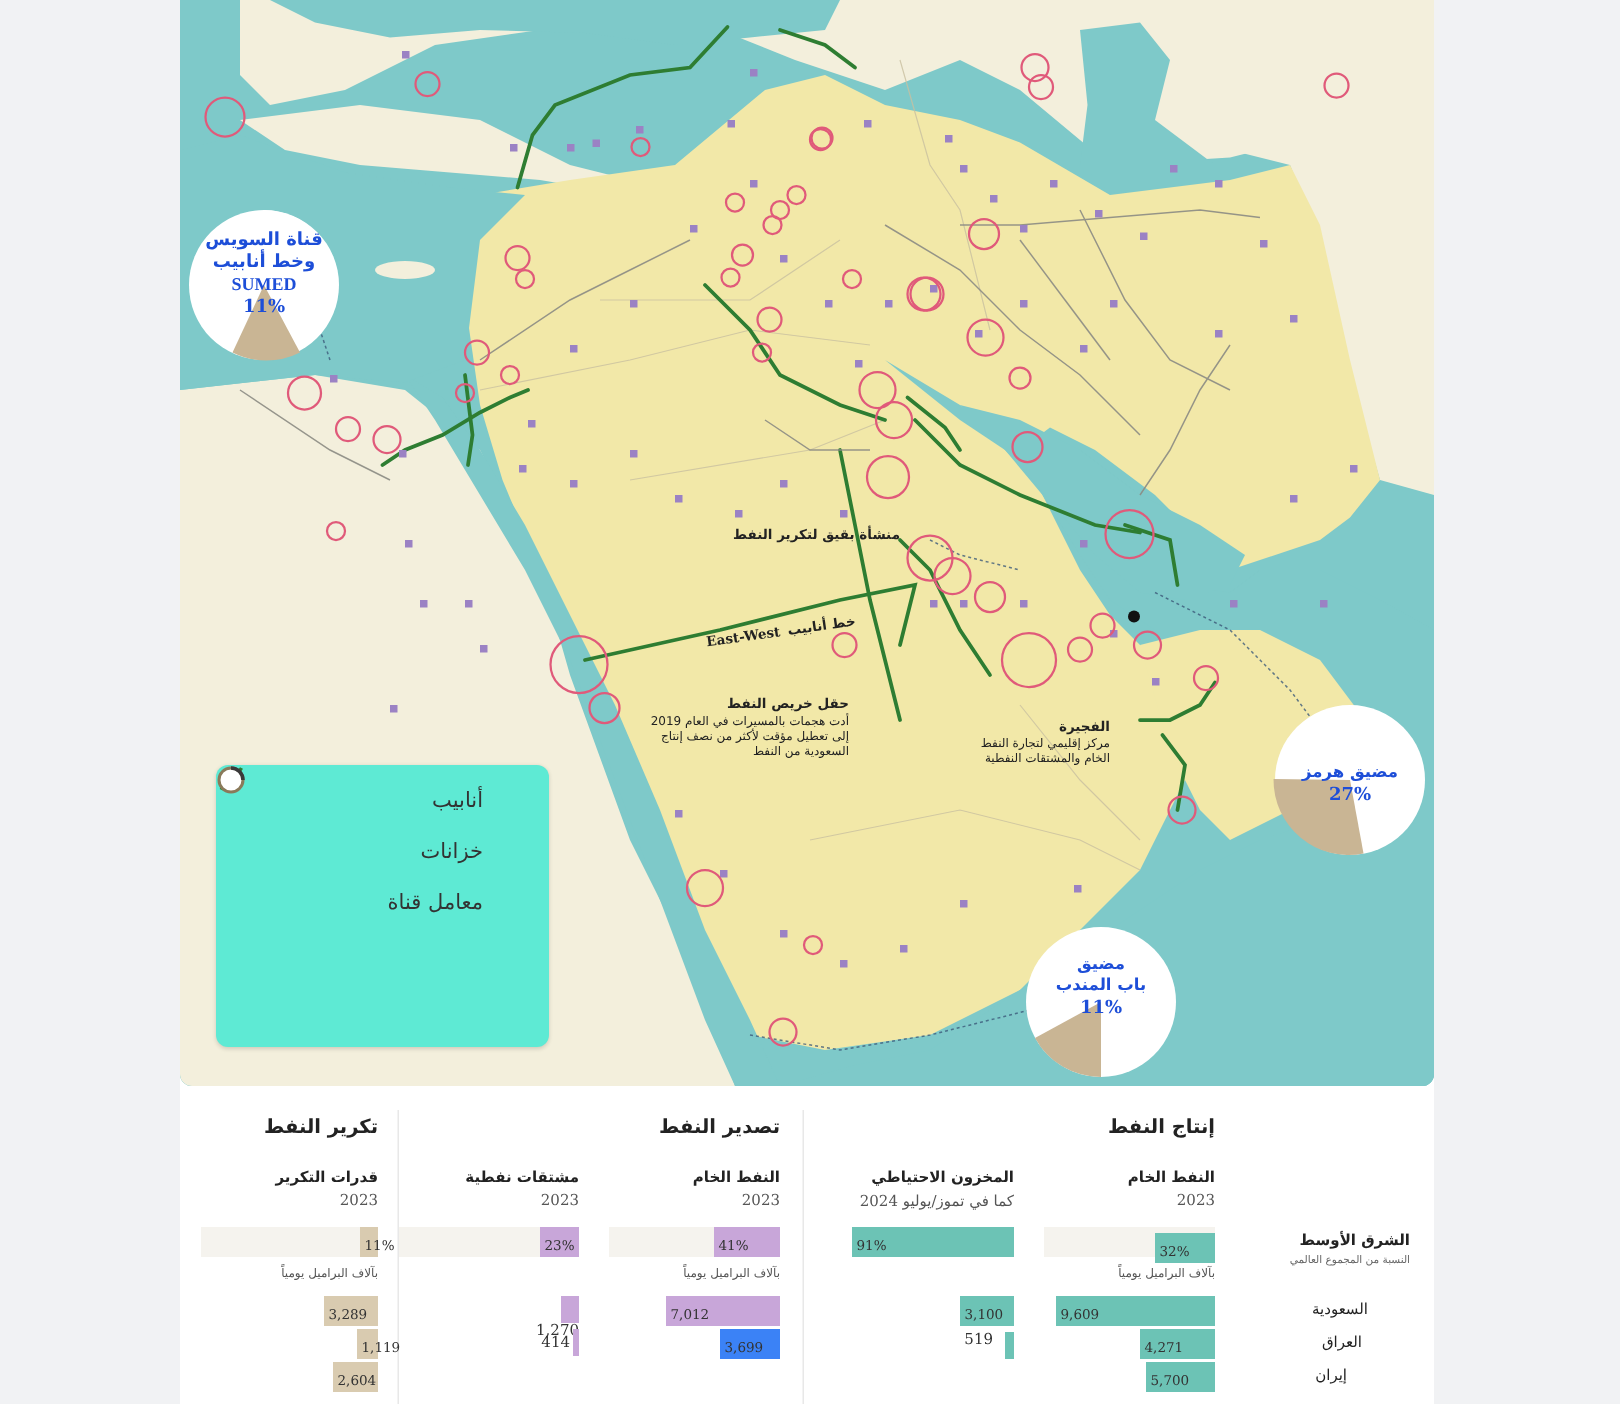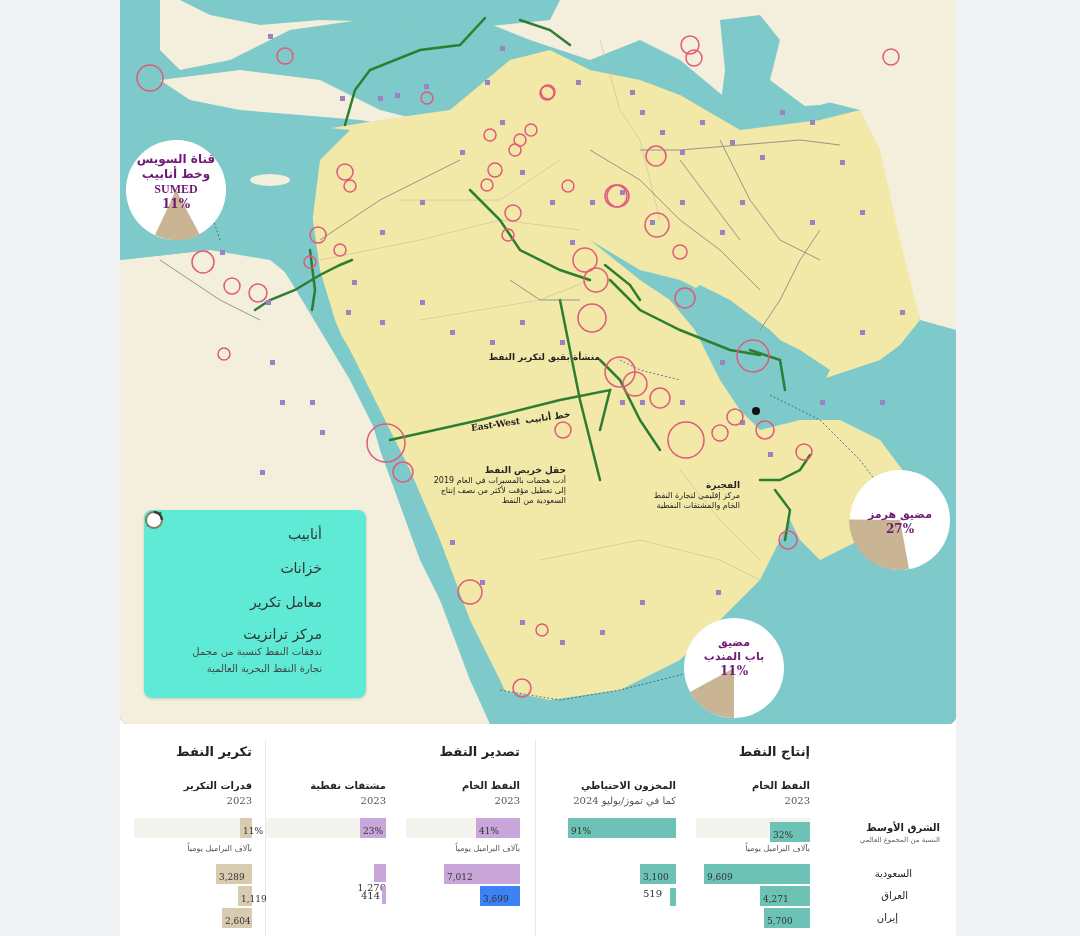--- a/index.html
+++ b/index.html
@@ -3,21 +3,21 @@
 <meta charset="utf-8">
 <style>
   * { box-sizing: border-box; margin: 0; padding: 0; }
   html, body { width: 1080px; height: 936px; overflow: hidden; background: #f1f2f4; font-family: "DejaVu Sans", sans-serif; }
   .page { position: absolute; left: 120px; top: 0; width: 836px; height: 936px; background: #ffffff; }
   .map { position: absolute; left: 0; top: 0; width: 836px; height: 724px; overflow: hidden; border-radius: 0 0 8px 8px; background: #7ec9c9; }
   .map svg { position: absolute; left: 0; top: 0; }
   .callout { position: absolute; font-family: "DejaVu Sans", sans-serif; color: #222; text-align: right; direction: rtl; line-height: 1.25; }
   .callout .title { font-weight: bold; font-size: 9px; }
   .callout .body { font-size: 8px; }
-  .pie-label { position: absolute; text-align: center; color: #701a75; font-weight: bold; line-height: 1.25; direction: rtl; }
+  .pie-label { position: absolute; text-align: center; color: #1d4ed8; font-weight: bold; line-height: 1.25; direction: rtl; }
   .pie-label .pct { font-family: "DejaVu Serif", serif; font-size: 12px; }
   .pie-label .ltr { font-family: Liberation Serif, serif; direction: ltr; }
   .legend { position: absolute; left: 24px; top: 510px; width: 222px; height: 188px; background: #5eead4; border-radius: 8px; box-shadow: 0 1px 3px rgba(0,0,0,0.15); direction: rtl; padding: 14px 16px 10px 12px; }
   .legend-row { display: flex; align-items: center; gap: 8px; margin-bottom: 14px; justify-content: flex-start; }
   .legend-row .lbl { font-size: 14px; color: #333; }
   .legend-row .sub { font-size: 10px; color: #444; line-height: 1.5; margin-top: 2px; }
   .legend-icon { width: 20px; height: 20px; display: inline-flex; align-items: center; justify-content: center; flex: 0 0 20px; }
   .tables { position: absolute; left: 0; top: 724px; width: 836px; height: 212px; direction: rtl; }
   .sect-title { position: absolute; top: 20px; font-size: 13px; font-weight: bold; color: #222; }
   .col-head { position: absolute; top: 56px; text-align: right; }
@@ -296,34 +296,29 @@
             </svg>
         </span>
         <span class="lbl">خزانات</span>
       </div>
       <div class="legend-row">
         <span class="legend-icon">
           <svg width="20" height="20" viewBox="0 0 20 20">
               <circle cx="10" cy="10" r="7" fill="none" stroke="#e05a7a" stroke-width="1.6"></circle>
             </svg>
         </span>
-        <span class="lbl">معامل تكرير</span>
+        <span class="lbl">معامل قناة</span>
       </div>
       <div class="legend-row" style="align-items:flex-start;">
         <span class="legend-icon">
           <svg width="20" height="20" viewBox="0 0 20 20">
               <circle cx="10" cy="10" r="8" fill="#fff" stroke="#8a7a5a" stroke-width="2"></circle>
               <path d="M10,2 A8,8 0 0 1 18,10" stroke="#3a3a3a" stroke-width="2.4" fill="none"></path>
             </svg>
         </span>
-        <div>
-          <div class="lbl">مركز ترانزيت</div>
-          <div class="sub">تدفقات النفط كنسبة من مجمل</div>
-          <div class="sub">تجارة النفط البحرية العالمية</div>
-        </div>
       </div>
     </div>
   </div>
 
   <div class="tables">
 
     <div class="row-label" style="right:16px; top:98px; font-weight:bold;text-align:center;">الشرق الأوسط</div>
     <div class="row-label sub" style="right:16px; top:112px;">النسبة من المجموع العالمي</div>
     <div class="row-label" style="right:44px; top:144px;">السعودية</div>
     <div class="row-label" style="right:48px; top:166px;">العراق</div>

